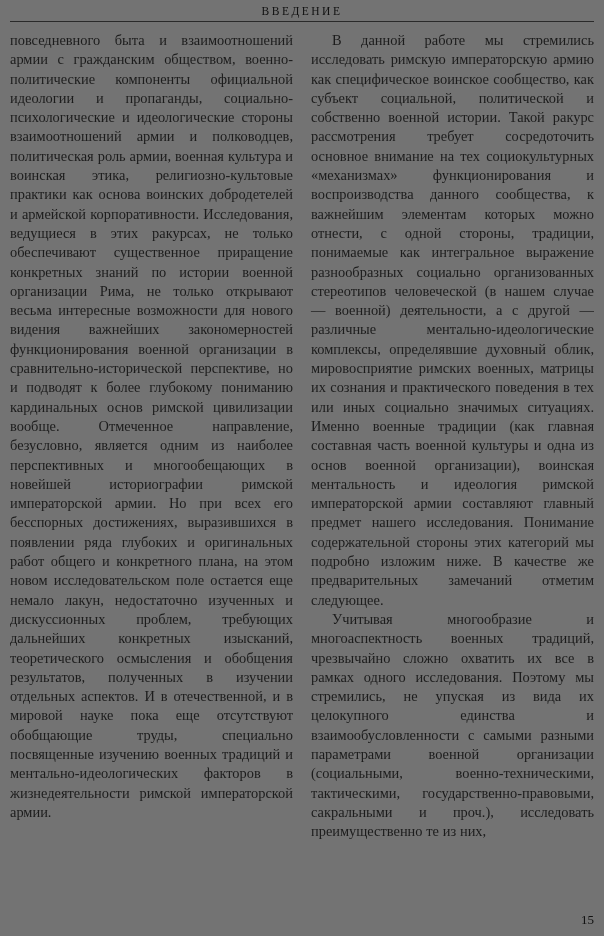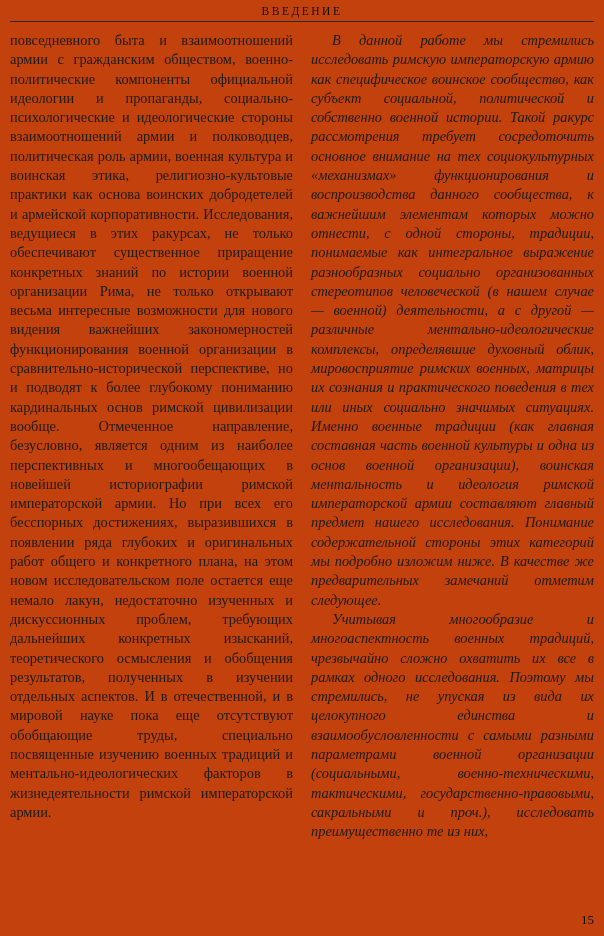--- a/index.html
+++ b/index.html
@@ -12,21 +12,21 @@
     height: 936px;
     overflow: hidden;
     font-family: "Liberation Serif", "DejaVu Serif", serif;
     color: #1c1c1c;
   }
   .page {
     box-sizing: border-box;
     width: 604px;
     height: 936px;
     padding: 3px 10px 6px 10px;
-    background: #c2410c;
+    background: #737373;
     display: flex;
     flex-direction: column;
   }
   .running-head {
     text-align: center;
     font-size: 11.5px;
     letter-spacing: 2.5px;
     font-weight: 400;
     padding: 2px 0 4px 0;
     color: #111;
@@ -50,21 +50,20 @@
     line-height: 19.3px;
     hyphens: auto;
     -webkit-hyphens: auto;
     word-spacing: 0.2px;
   }
   .para {
     margin: 0;
   }
   .para.indent {
     text-indent: 21px;
-    font-style: italic;
   }
   .page-footer {
     flex: 0 0 auto;
   }
   .page-number {
     text-align: right;
     font-size: 13px;
     padding: 5px 0 2px 0;
     color: #111;
   }

